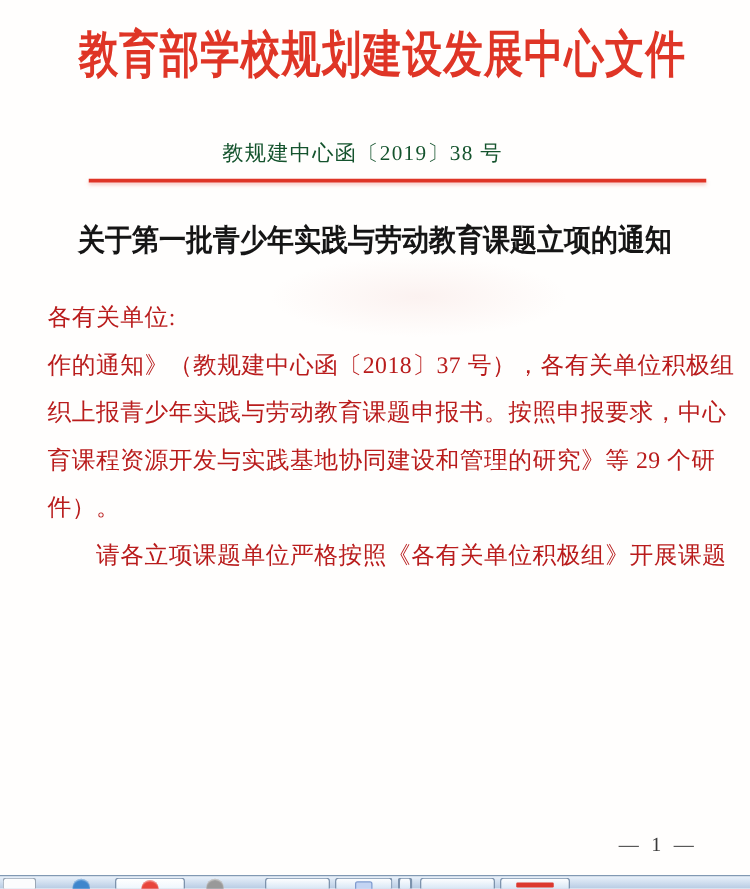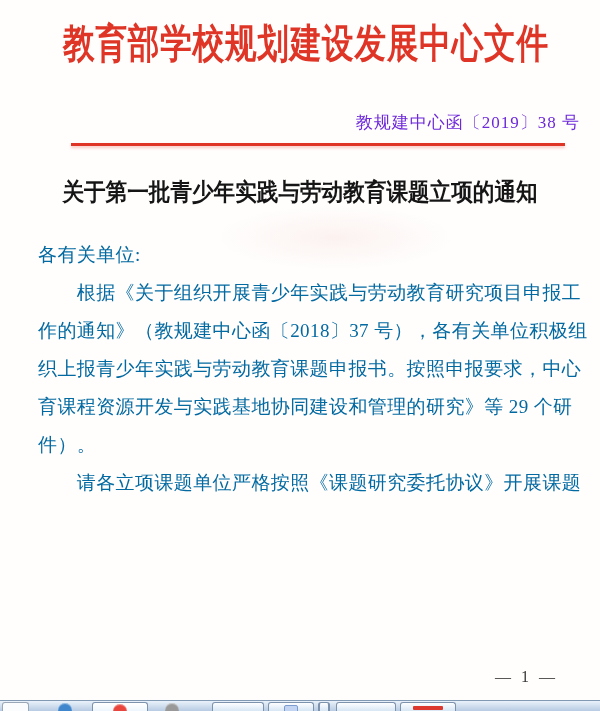--- a/index.html
+++ b/index.html
@@ -16,41 +16,41 @@
   .header-title{
     position:absolute;top:16px;left:0;width:600px;
     text-align:center;white-space:nowrap;
     font-size:40px;font-weight:700;
     color:var(--accent-red);
     transform:scaleX(0.79);transform-origin:50% 50%;
     letter-spacing:1px;
   }
   .doc-number{
     position:absolute;top:111px;left:0;width:580px;
-    text-align:right;white-space:nowrap;
-    font-size:17px;letter-spacing:1px;color:#6d28d9;
+    text-align:center;white-space:nowrap;
+    font-size:17px;letter-spacing:1px;color:#14532d;
   }
   .red-rule{
     position:absolute;top:143px;left:71px;width:494px;height:3px;
     background:var(--accent-red);
     box-shadow:0 2px 3px rgba(243,150,140,.5);
   }
   .subject-title{
     position:absolute;top:176px;left:0;width:600px;
     text-align:center;white-space:nowrap;
     font-size:24px;font-weight:900;color:#151515;
     transform:scaleX(0.9);transform-origin:50% 50%;
   }
   .body-block{
     position:absolute;top:236px;left:38px;width:548px;
   }
   .body-line{
     height:38px;line-height:38px;
     font-size:19px;letter-spacing:0.4px;
-    white-space:nowrap;color:#0369a1;
+    white-space:nowrap;color:#b91c1c;
   }
   .page-number{
     position:absolute;top:668px;right:42px;
     font-size:16px;letter-spacing:3px;color:#3a3a3a;
     white-space:nowrap;
   }
   .scan-smudge{
     position:absolute;left:215px;top:205px;width:240px;height:65px;
     background:radial-gradient(ellipse at center,rgba(236,188,182,.18),rgba(255,255,255,0) 70%);
     pointer-events:none;
@@ -100,26 +100,25 @@
     <div class="scan-smudge"></div>
 
     <div class="doc-number">教规建中心函〔2019〕38 号</div>
 
     <div class="red-rule"></div>
 
     <div class="subject-title">关于第一批青少年实践与劳动教育课题立项的通知</div>
 
     <div class="body-block">
         <div class="body-line">各有关单位:</div>
-        <div class="body-line">　　根据《关于组织开展青少年实践与劳动教育研究项目申报工</div>
         <div class="body-line">作的通知》（教规建中心函〔2018〕37 号），各有关单位积极组</div>
         <div class="body-line">织上报青少年实践与劳动教育课题申报书。按照申报要求，中心</div>
         <div class="body-line">育课程资源开发与实践基地协同建设和管理的研究》等 29 个研</div>
         <div class="body-line">件）。</div>
-        <div class="body-line">　　请各立项课题单位严格按照《课题研究委托协议》开展课题</div>
+        <div class="body-line">　　请各立项课题单位严格按照《各有关单位积极组》开展课题</div>
       </div>
 
     <div class="page-number">— 1 —</div>
   </div>
 
   <div class="taskbar">
 
     <div class="tb-btn white" style="left:2px;width:27px;"></div>
 
     <div class="tb-circle" style="left:58px;background:var(--icon-blue);"></div>

